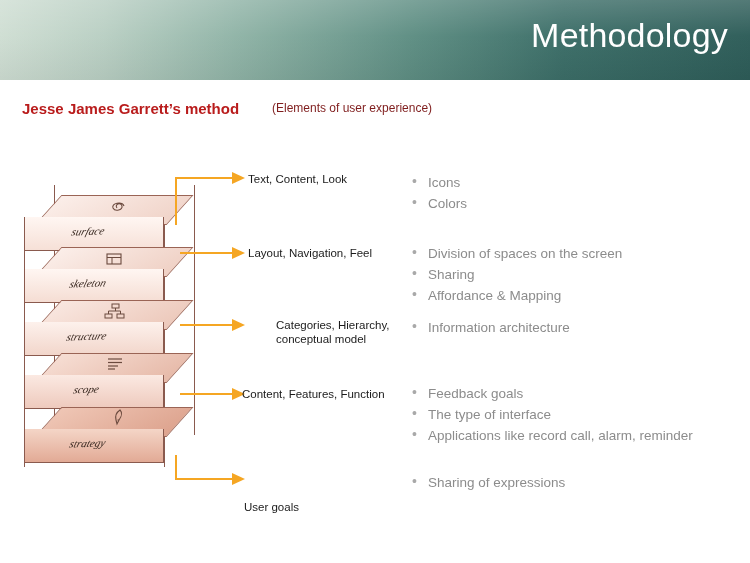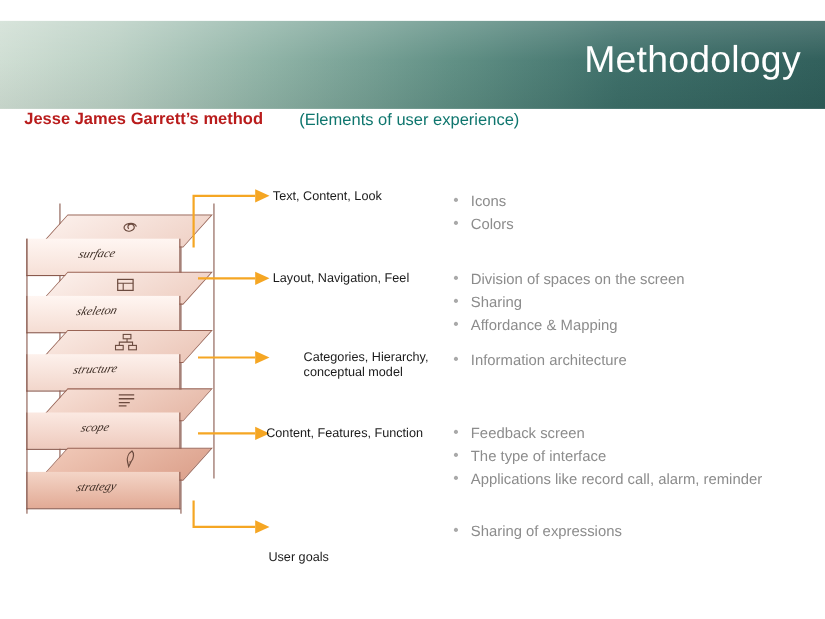--- a/index.html
+++ b/index.html
@@ -15,21 +15,20 @@
     position: relative;
   }
 
   
   .header {
     position: absolute;
     top: 0; left: 0;
     width: 750px;
     height: 80px;
     background: linear-gradient(to right, #cfded3 0%, #b9cfc3 14%, #8fb3a6 32%, #5e8e83 55%, #3c6e68 75%, #2e5d59 100%);
-    margin-top: 19px;
   }
   .header-title {
     position: absolute;
     right: 22px;
     top: 16px;
     color: #ffffff;
     font-size: 34px;
     font-weight: normal;
     letter-spacing: 0.2px;
     font-family: "Liberation Sans", sans-serif;
@@ -55,22 +54,22 @@
     position: absolute;
     left: 0; top: 0;
     color: #b91c1c;
     font-size: 15px;
     font-weight: bold;
     white-space: nowrap;
   }
   .subtitle-sub {
     position: absolute;
     left: 250px; top: 1px;
-    color: #0f766e;
-    font-size: 15px;
+    color: #7f1d1d;
+    font-size: 12px;
     white-space: nowrap;
   }
 
   
   .diagram {
     position: absolute;
     left: 12px;
     top: 155px;
     width: 400px;
     height: 360px;
@@ -274,21 +273,21 @@
 </div>
 
 <div class="bullets" style="left:412px; top:318px;">
   <ul>
     <li>Information architecture</li>
   </ul>
 </div>
 
 <div class="bullets" style="left:412px; top:384px;">
   <ul>
-    <li>Feedback screen</li>
+    <li>Feedback goals</li>
     <li>The type of interface</li>
     <li>Applications like record call, alarm, reminder</li>
   </ul>
 </div>
 
 <div class="bullets" style="left:412px; top:473px;">
   <ul>
     <li>Sharing of expressions</li>
   </ul>
 </div>

